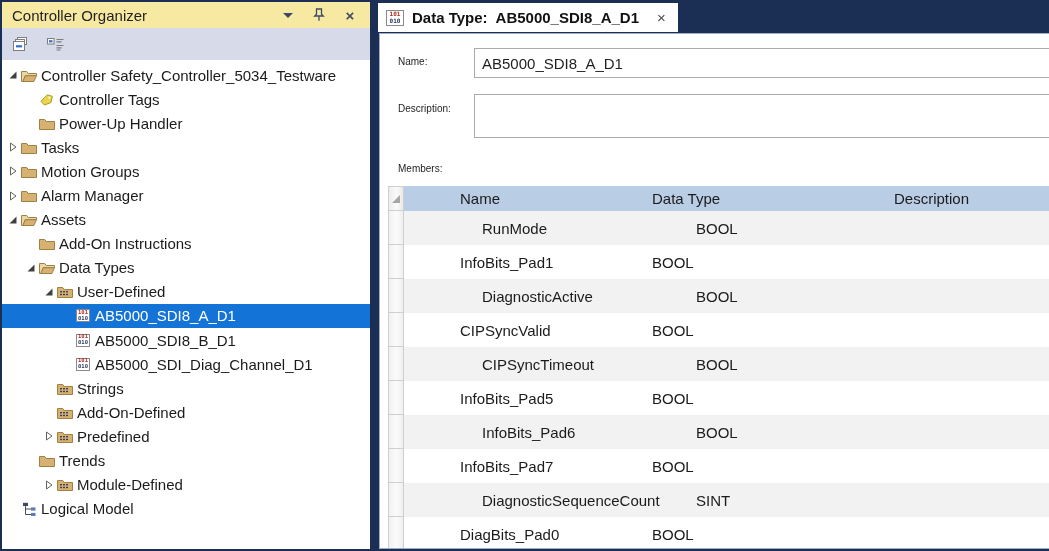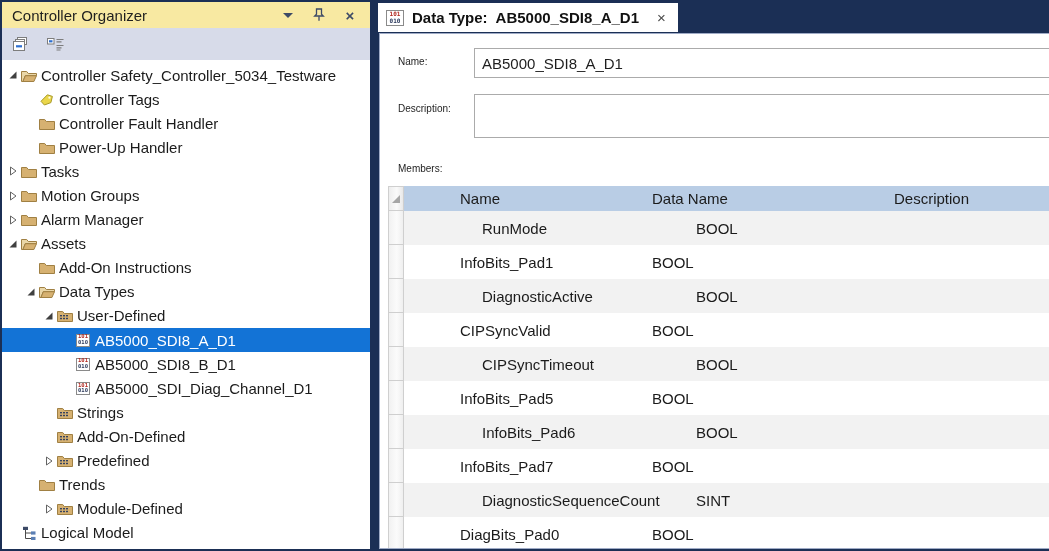--- a/index.html
+++ b/index.html
@@ -121,30 +121,20 @@
     <span class="arrow"></span>
     <span class="ticon">
           <svg width="14" height="13" viewBox="0 0 14 13">
             <path d="M1 8.3 7.4 1.8l5 1.6-1.5 6.2L4.4 12z" fill="#ead64a" stroke="#a89a28"></path>
             <circle cx="9.4" cy="4.7" r="1.1" fill="#fffbe2"></circle>
           </svg>
         </span>
     <span class="tlabel">Controller Tags</span>
   </div>
 
-  <div class="tree-row">
-    <span class="indent" style="width: 22px;"></span>
-    <span class="arrow"></span>
-    <span class="ticon">
-          <svg width="16" height="13" viewBox="0 0 16 13">
-            <path d="M0.5 2.5h5.2l1.6 2h8.2v8H0.5z" fill="#d6b171" stroke="#a08043"></path>
-          </svg>
-        </span>
-    <span class="tlabel">Controller Fault Handler</span>
-  </div>
 
   <div class="tree-row">
     <span class="indent" style="width: 22px;"></span>
     <span class="arrow"></span>
     <span class="ticon">
           <svg width="16" height="13" viewBox="0 0 16 13">
             <path d="M0.5 2.5h5.2l1.6 2h8.2v8H0.5z" fill="#d6b171" stroke="#a08043"></path>
           </svg>
         </span>
     <span class="tlabel">Power-Up Handler</span>
@@ -425,21 +415,21 @@
     <span class="field-label" id="desc-label">Description:</span>
     <textarea id="desc-input" style=""></textarea>
     <span class="field-label" id="members-label">Members:</span>
 
     <div class="grid">
       <div class="grid-header">
         <div class="gutter">
             <span class="sel-tri"></span>
           </div>
         <div class="hcell col-name">Name</div>
-        <div class="hcell col-type">Data Name</div>
+        <div class="hcell col-type">Data Type</div>
         <div class="hcell col-desc">Description</div>
       </div>
       <div id="grid-body">
   <div class="grid-row alt">
     <div class="gutter"></div>
     <div class="cell name col-name">RunMode</div>
     <div class="cell type col-type">BOOL</div>
     <div class="cell desc col-desc"></div>
   </div>
 

